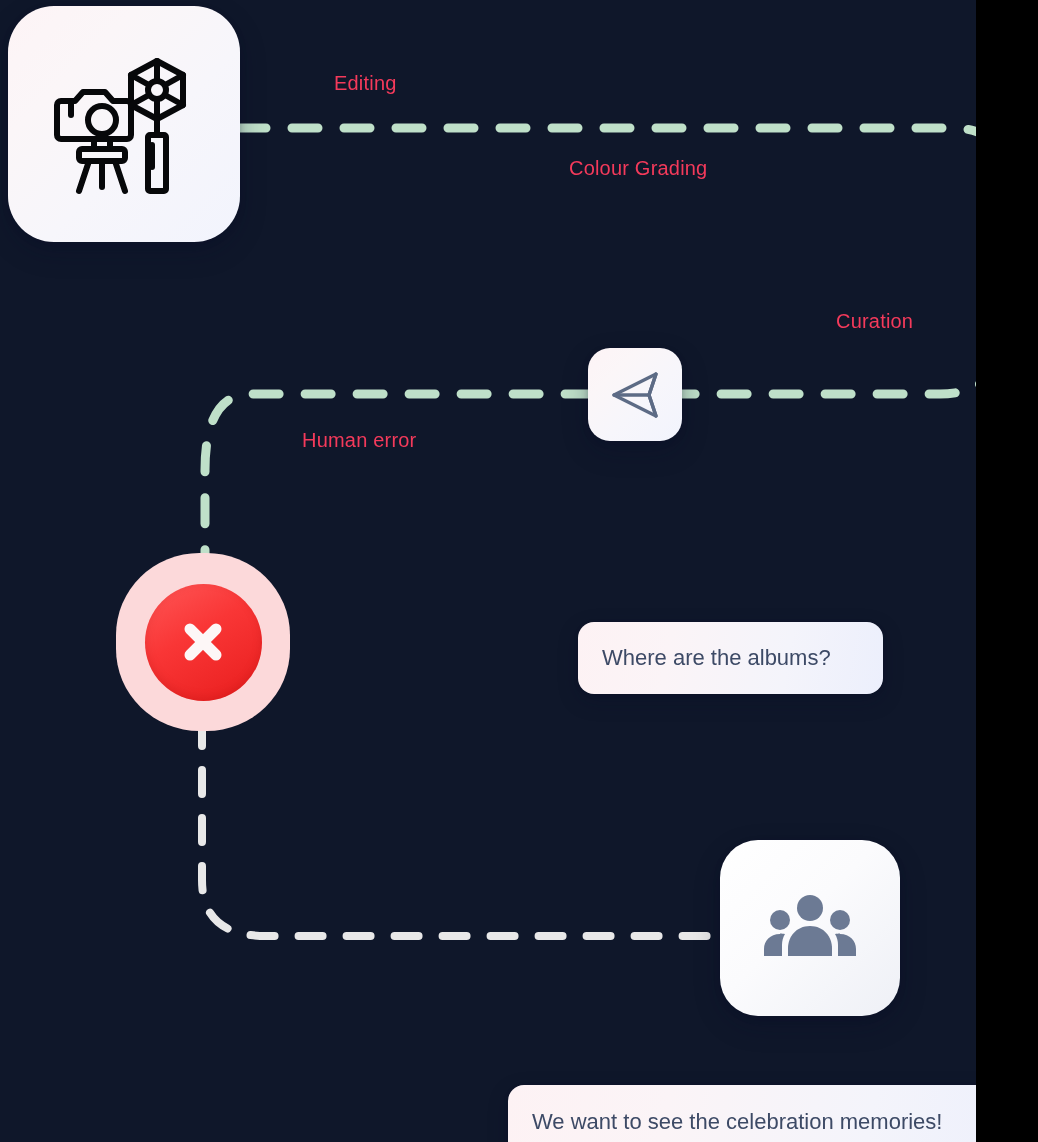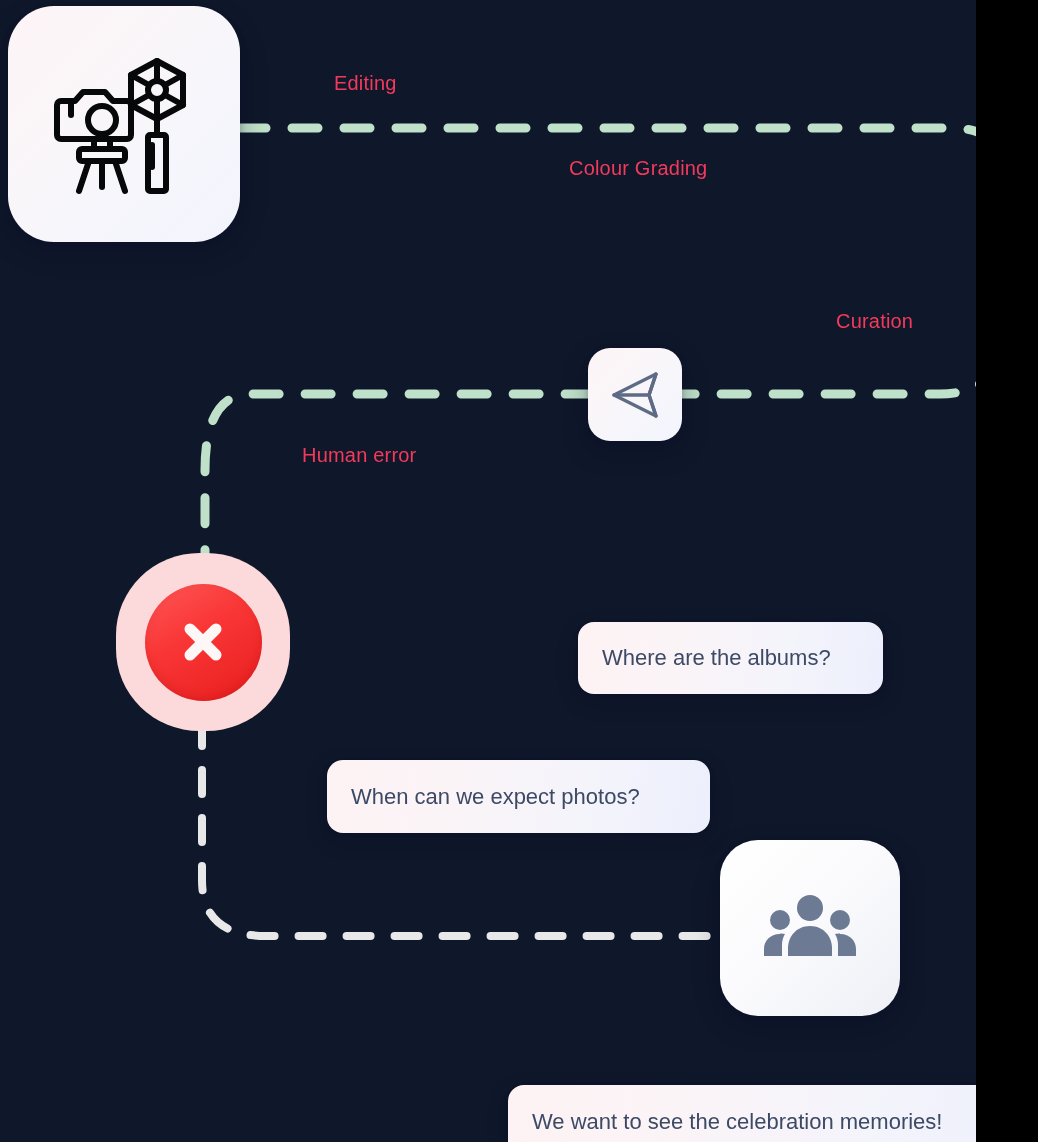--- a/index.html
+++ b/index.html
@@ -84,21 +84,21 @@
   .edge-label {
     position: absolute;
     font-size: 20px;
     letter-spacing: 0.2px;
     white-space: nowrap;
     color: #f43a5b;
   }
   #label-editing        { left: 334px; top: 72px; }
   #label-colour-grading { left: 569px; top: 157px; text-align: right; }
   #label-curation       { left: 836px; top: 310px; }
-  #label-human-error    { left: 302px; top: 444px; }
+  #label-human-error    { left: 302px; top: 429px; }
 
   
   .bubble {
     position: absolute;
     border-radius: 16px;
     background: linear-gradient(100deg, #fdf2f4 0%, #fbf4f7 30%, #f4f4fb 68%, #eceffc 100%);
     box-shadow:
       0 7px 20px rgba(10, 14, 40, 0.30),
       0 1px 4px rgba(10, 14, 40, 0.20);
     color: #3d4a66;
@@ -188,16 +188,15 @@
       <path d="M78 46 c10 0 16 7 16 15 v7 h-18 v-11 c0 -4 -1 -8 -3 -11 2 -0.4 3 -0.6 5 -0.6 z"></path>
     </svg>
   </div>
 
   <div class="edge-label" id="label-editing">Editing</div>
   <div class="edge-label" id="label-colour-grading">Colour Grading</div>
   <div class="edge-label" id="label-curation">Curation</div>
   <div class="edge-label" id="label-human-error">Human error</div>
 
   <div class="bubble" id="bubble-albums">Where are the albums?</div>
-  <div class="bubble" id="bubble-expect">When can we expect photos?</div>
   <div class="bubble" id="bubble-celebration">We want to see the celebration memories!</div>
 
 </div>
 
 </body></html>

